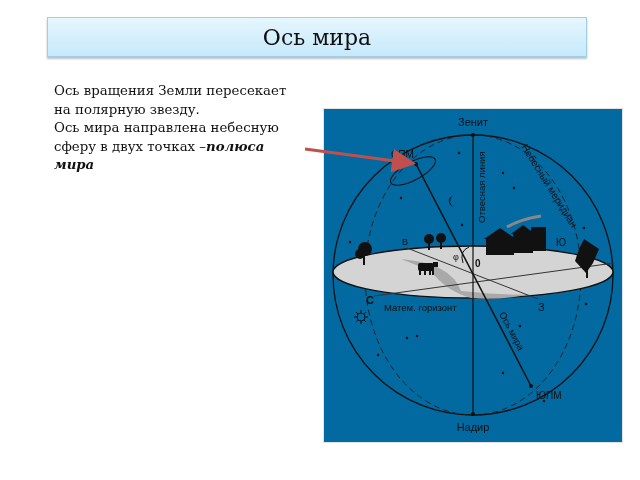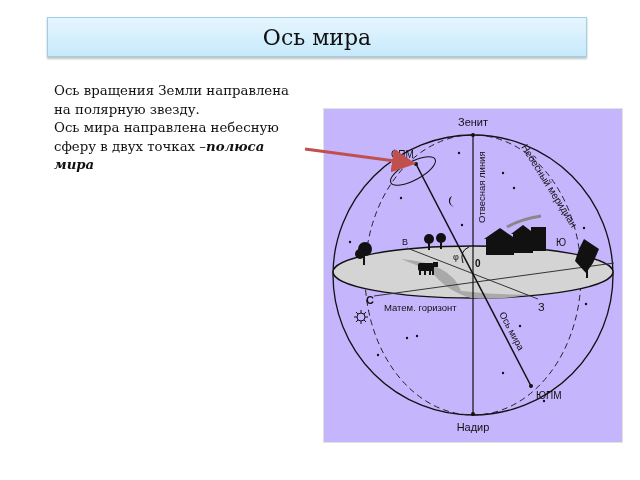--- a/index.html
+++ b/index.html
@@ -13,35 +13,35 @@
     font-family:"DejaVu Serif", serif; font-size:22px; color:#111;
   }
   .body-text {
     position:absolute; left:54px; top:82px; width:240px;
     font-family:"DejaVu Serif", serif; font-size:13.3px; line-height:18.5px; color:#111;
   }
   .body-text p { margin:0; }
   .body-text .em { font-weight:bold; font-style:italic; }
   .panel {
     position:absolute; left:323px; top:108px; width:298px; height:333px;
-    border:1px solid #e2e2e2; background:#c4b5fd;
+    border:1px solid #e2e2e2; background:#0369a1;
   }
   .panel svg { position:absolute; left:0; top:0; }
   .arrow-svg { position:absolute; left:0; top:0; pointer-events:none; }
   .lbl { font-family:"Liberation Sans", sans-serif; fill:#111; }
 </style>
 </head>
 <body>
 
 <div class="title-bar">
   <span>Ось мира</span>
 </div>
 
 <div class="body-text">
-  <p>Ось вращения Земли направлена на полярную звезду.</p>
+  <p>Ось вращения Земли пересекает на полярную звезду.</p>
   <p><span> Ось мира направлена небесную сферу в двух точках –</span><span class="em">полюса мира</span></p>
 </div>
 
 <div class="panel">
   <svg width="298" height="333" viewBox="323 108 298 333">
 
     <circle cx="472" cy="274" r="140" fill="none" stroke="#111" stroke-width="1.3"></circle>
 
     <ellipse cx="472" cy="274" rx="108" ry="140" fill="none" stroke="#222" stroke-width="1" stroke-dasharray="6,4"></ellipse>
 

